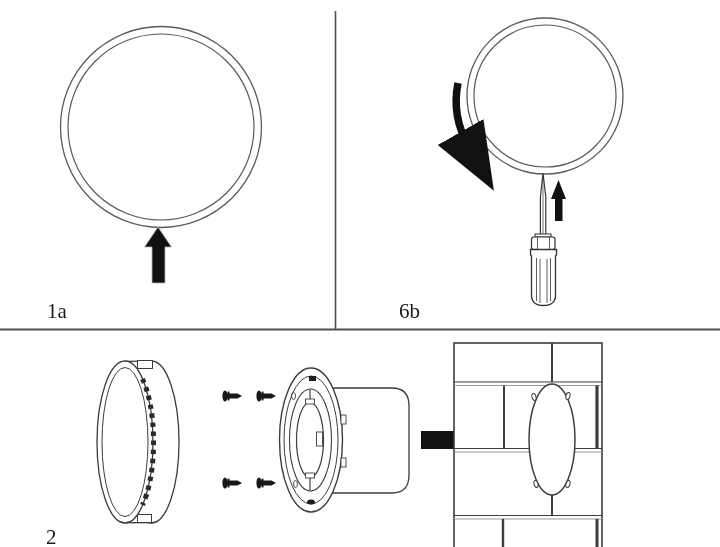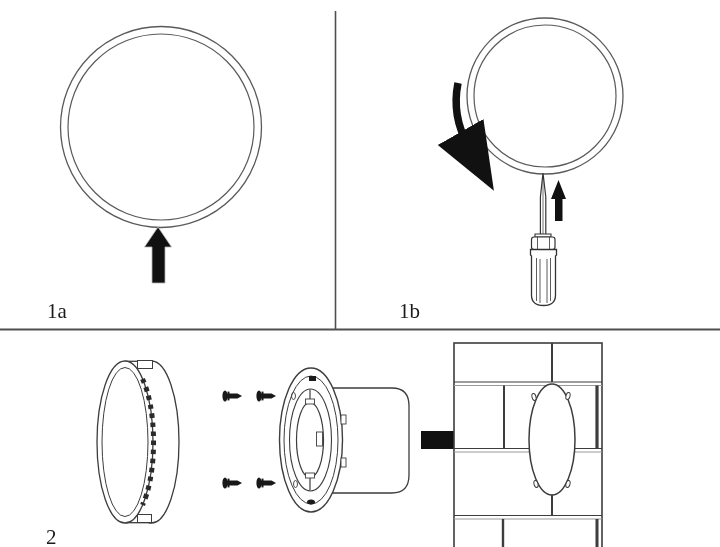--- a/index.html
+++ b/index.html
@@ -140,16 +140,16 @@
           <ellipse cx="534" cy="386" rx="2" ry="3.6" transform="rotate(-14 534 386)"></ellipse>
           <ellipse cx="568" cy="385" rx="2" ry="3.6" transform="rotate(14 568 385)"></ellipse>
           <ellipse cx="536" cy="473" rx="2" ry="3.6" transform="rotate(-14 536 473)"></ellipse>
           <ellipse cx="568" cy="473" rx="2" ry="3.6" transform="rotate(14 568 473)"></ellipse>
         </g>
       </g>
     </g>
   </svg>
 
   <div id="lbl-1a" class="step-label">1a</div>
-  <div id="lbl-1b" class="step-label">1b</div>
+  <div id="lbl-1b" class="step-label">6b</div>
   <div id="lbl-2" class="step-label">2</div>
 
 </div>
 
 </body></html>

